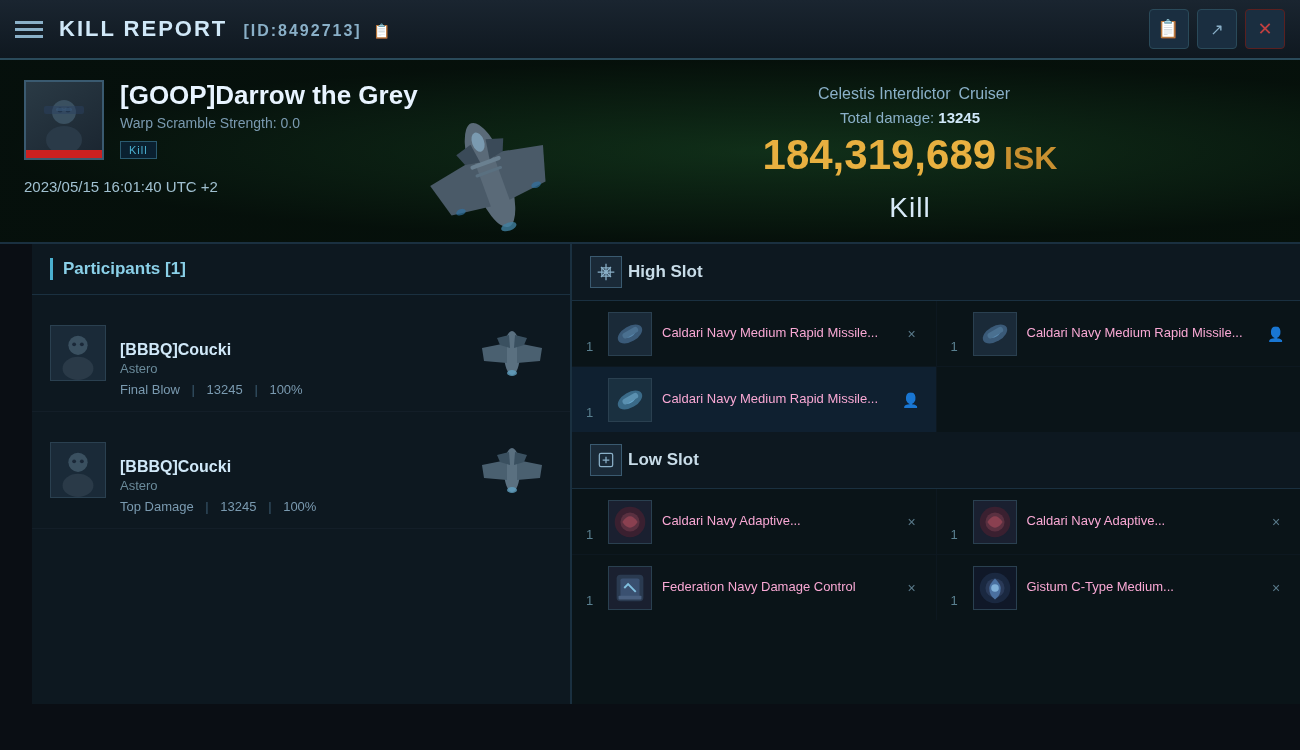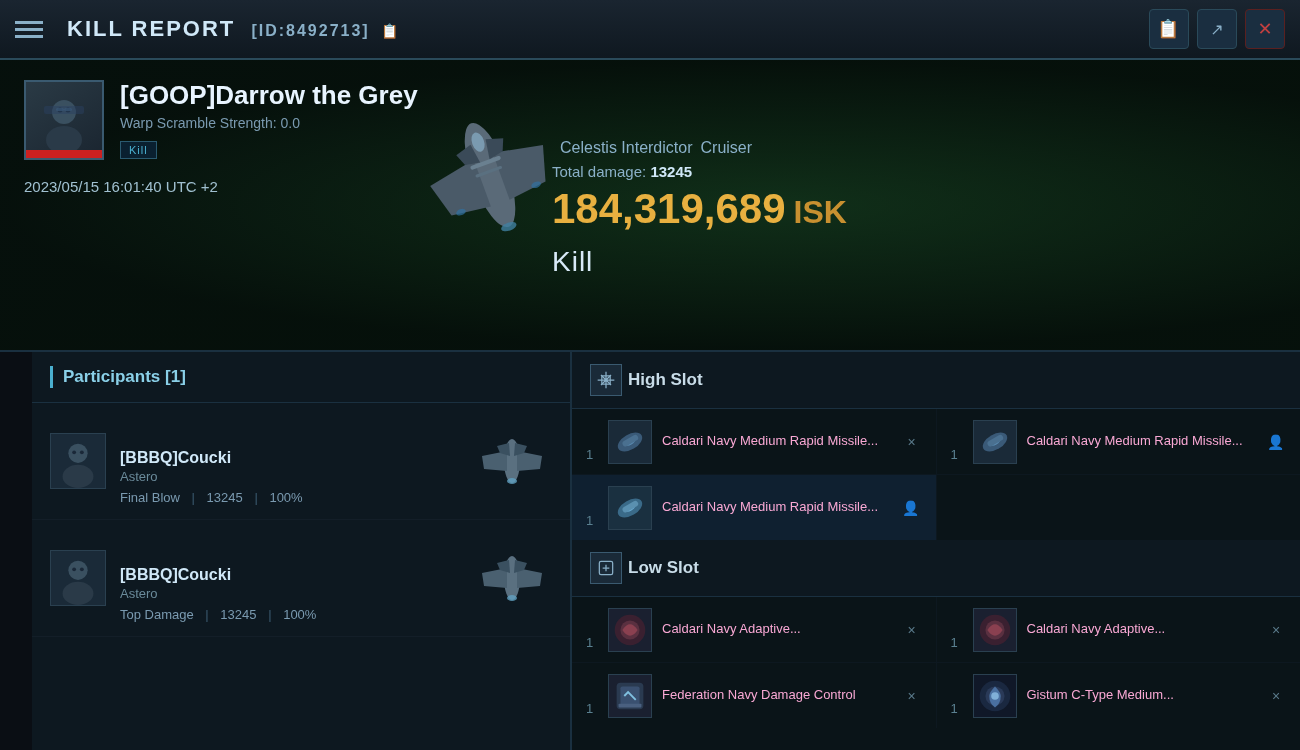--- a/index.html
+++ b/index.html
@@ -28,21 +28,20 @@
     .header-menu-icon span {
       display: block; width: 28px; height: 3px; background: #8ab0c8;
     }
     .header-title {
       font-size: 22px;
       font-weight: 700;
       letter-spacing: 2px;
       color: #d0e8f8;
       text-transform: uppercase;
       flex: 1;
-      margin-left: 8px;
     }
     .header-title .title-id {
       font-size: 16px;
       color: #8ab0c8;
       margin-left: 8px;
     }
     .header-actions {
       display: flex; gap: 8px;
     }
     .header-btn {
@@ -53,21 +52,21 @@
       display: flex; align-items: center; justify-content: center;
       cursor: pointer;
       color: #8ab0c8;
       font-size: 18px;
     }
     .header-btn.close-btn { color: #c04040; border-color: #5a2020; }
 
     
     .hero-panel {
       display: flex;
-      height: 292px;
+      height: 184px;
       background: linear-gradient(135deg, #0d1820 0%, #0a1a10 40%, #0d2015 100%);
       border-bottom: 2px solid #1a3040;
       position: relative;
       overflow: hidden;
     }
     .hero-bg {
       position: absolute; inset: 0;
       background: radial-gradient(ellipse at 60% 50%, rgba(20,60,30,0.6) 0%, rgba(5,15,10,0.9) 70%);
     }
     .hero-left {
@@ -142,21 +141,21 @@
       top: 10px;
       z-index: 2;
       width: 220px; height: 210px;
       display: flex; align-items: center; justify-content: center;
     }
     .ship-svg { width: 200px; height: 200px; }
     .hero-right {
       flex: 1;
       display: flex;
       flex-direction: column;
-      align-items: flex-start;
+      align-items: center;
       justify-content: center;
       padding: 24px 32px;
       z-index: 2;
     }
     .ship-class {
       font-size: 22px;
       font-weight: 700;
       color: #d8eaf8;
       text-align: right;
     }

